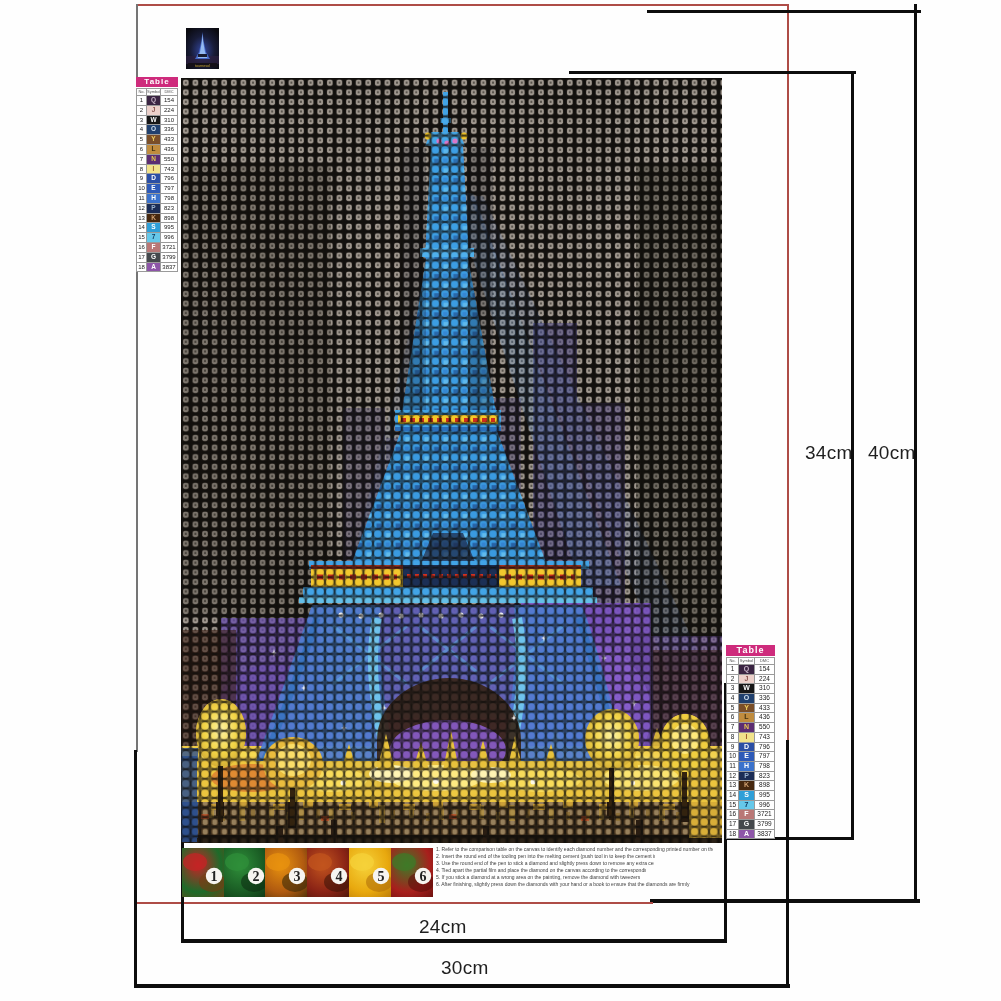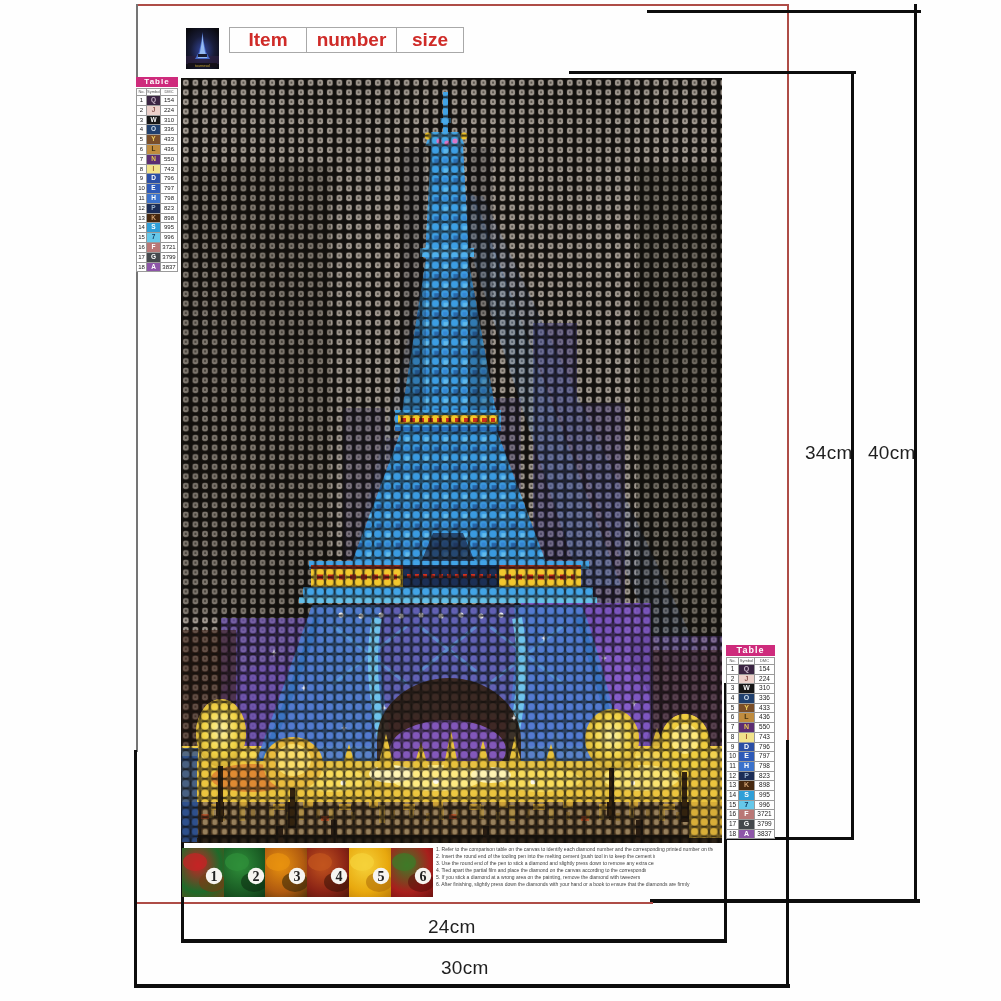--- a/index.html
+++ b/index.html
@@ -40,32 +40,27 @@
 <div class="abs" style="left:181px;top:684px;width:3px;height:259px;background:#0d0d0d;"></div>
 
 <div class="abs" style="left:724px;top:683px;width:3px;height:260px;background:#0d0d0d;"></div>
 
 <div class="abs" style="left:181px;top:939px;width:546px;height:4px;background:#0d0d0d;"></div>
 
 <div class="lbl" style="left:805px;top:442px;">34cm</div>
 
 <div class="lbl" style="left:868px;top:442px;">40cm</div>
 
-<div class="lbl" style="left:428px;top:916px;">24cm</div>
+<div class="lbl" style="left:419px;top:916px;">24cm</div>
 
 <div class="lbl" style="left:441px;top:957px;">30cm</div>
 
 <div class="abs" style="left:229px;top:27px;">
 <table style="border-collapse:collapse;table-layout:fixed;">
 <tbody>
-        <tr>
- <td style="border:1px solid #a8a8a8;width:74px;height:19px;text-align:center;color:#cf2b28;font-weight:bold;font-size:19px;">Item</td>
- <td style="border:1px solid #a8a8a8;width:87px;text-align:center;color:#cf2b28;font-weight:bold;font-size:19px;">number</td>
- <td style="border:1px solid #a8a8a8;width:64px;text-align:center;color:#cf2b28;font-weight:bold;font-size:19px;">size</td>
-</tr>
 </tbody>
     </table>
 </div>
 
 <svg class="abs" style="left:186px;top:28px;" width="33" height="41" viewBox="0 0 33 41">
   <defs>
       <radialGradient id="lg1" cx="0.5" cy="0.55" r="0.65">
     <stop offset="0%" stop-color="#3347a0"></stop>
         <stop offset="55%" stop-color="#181c38"></stop>
         <stop offset="100%" stop-color="#0a0a10"></stop>

